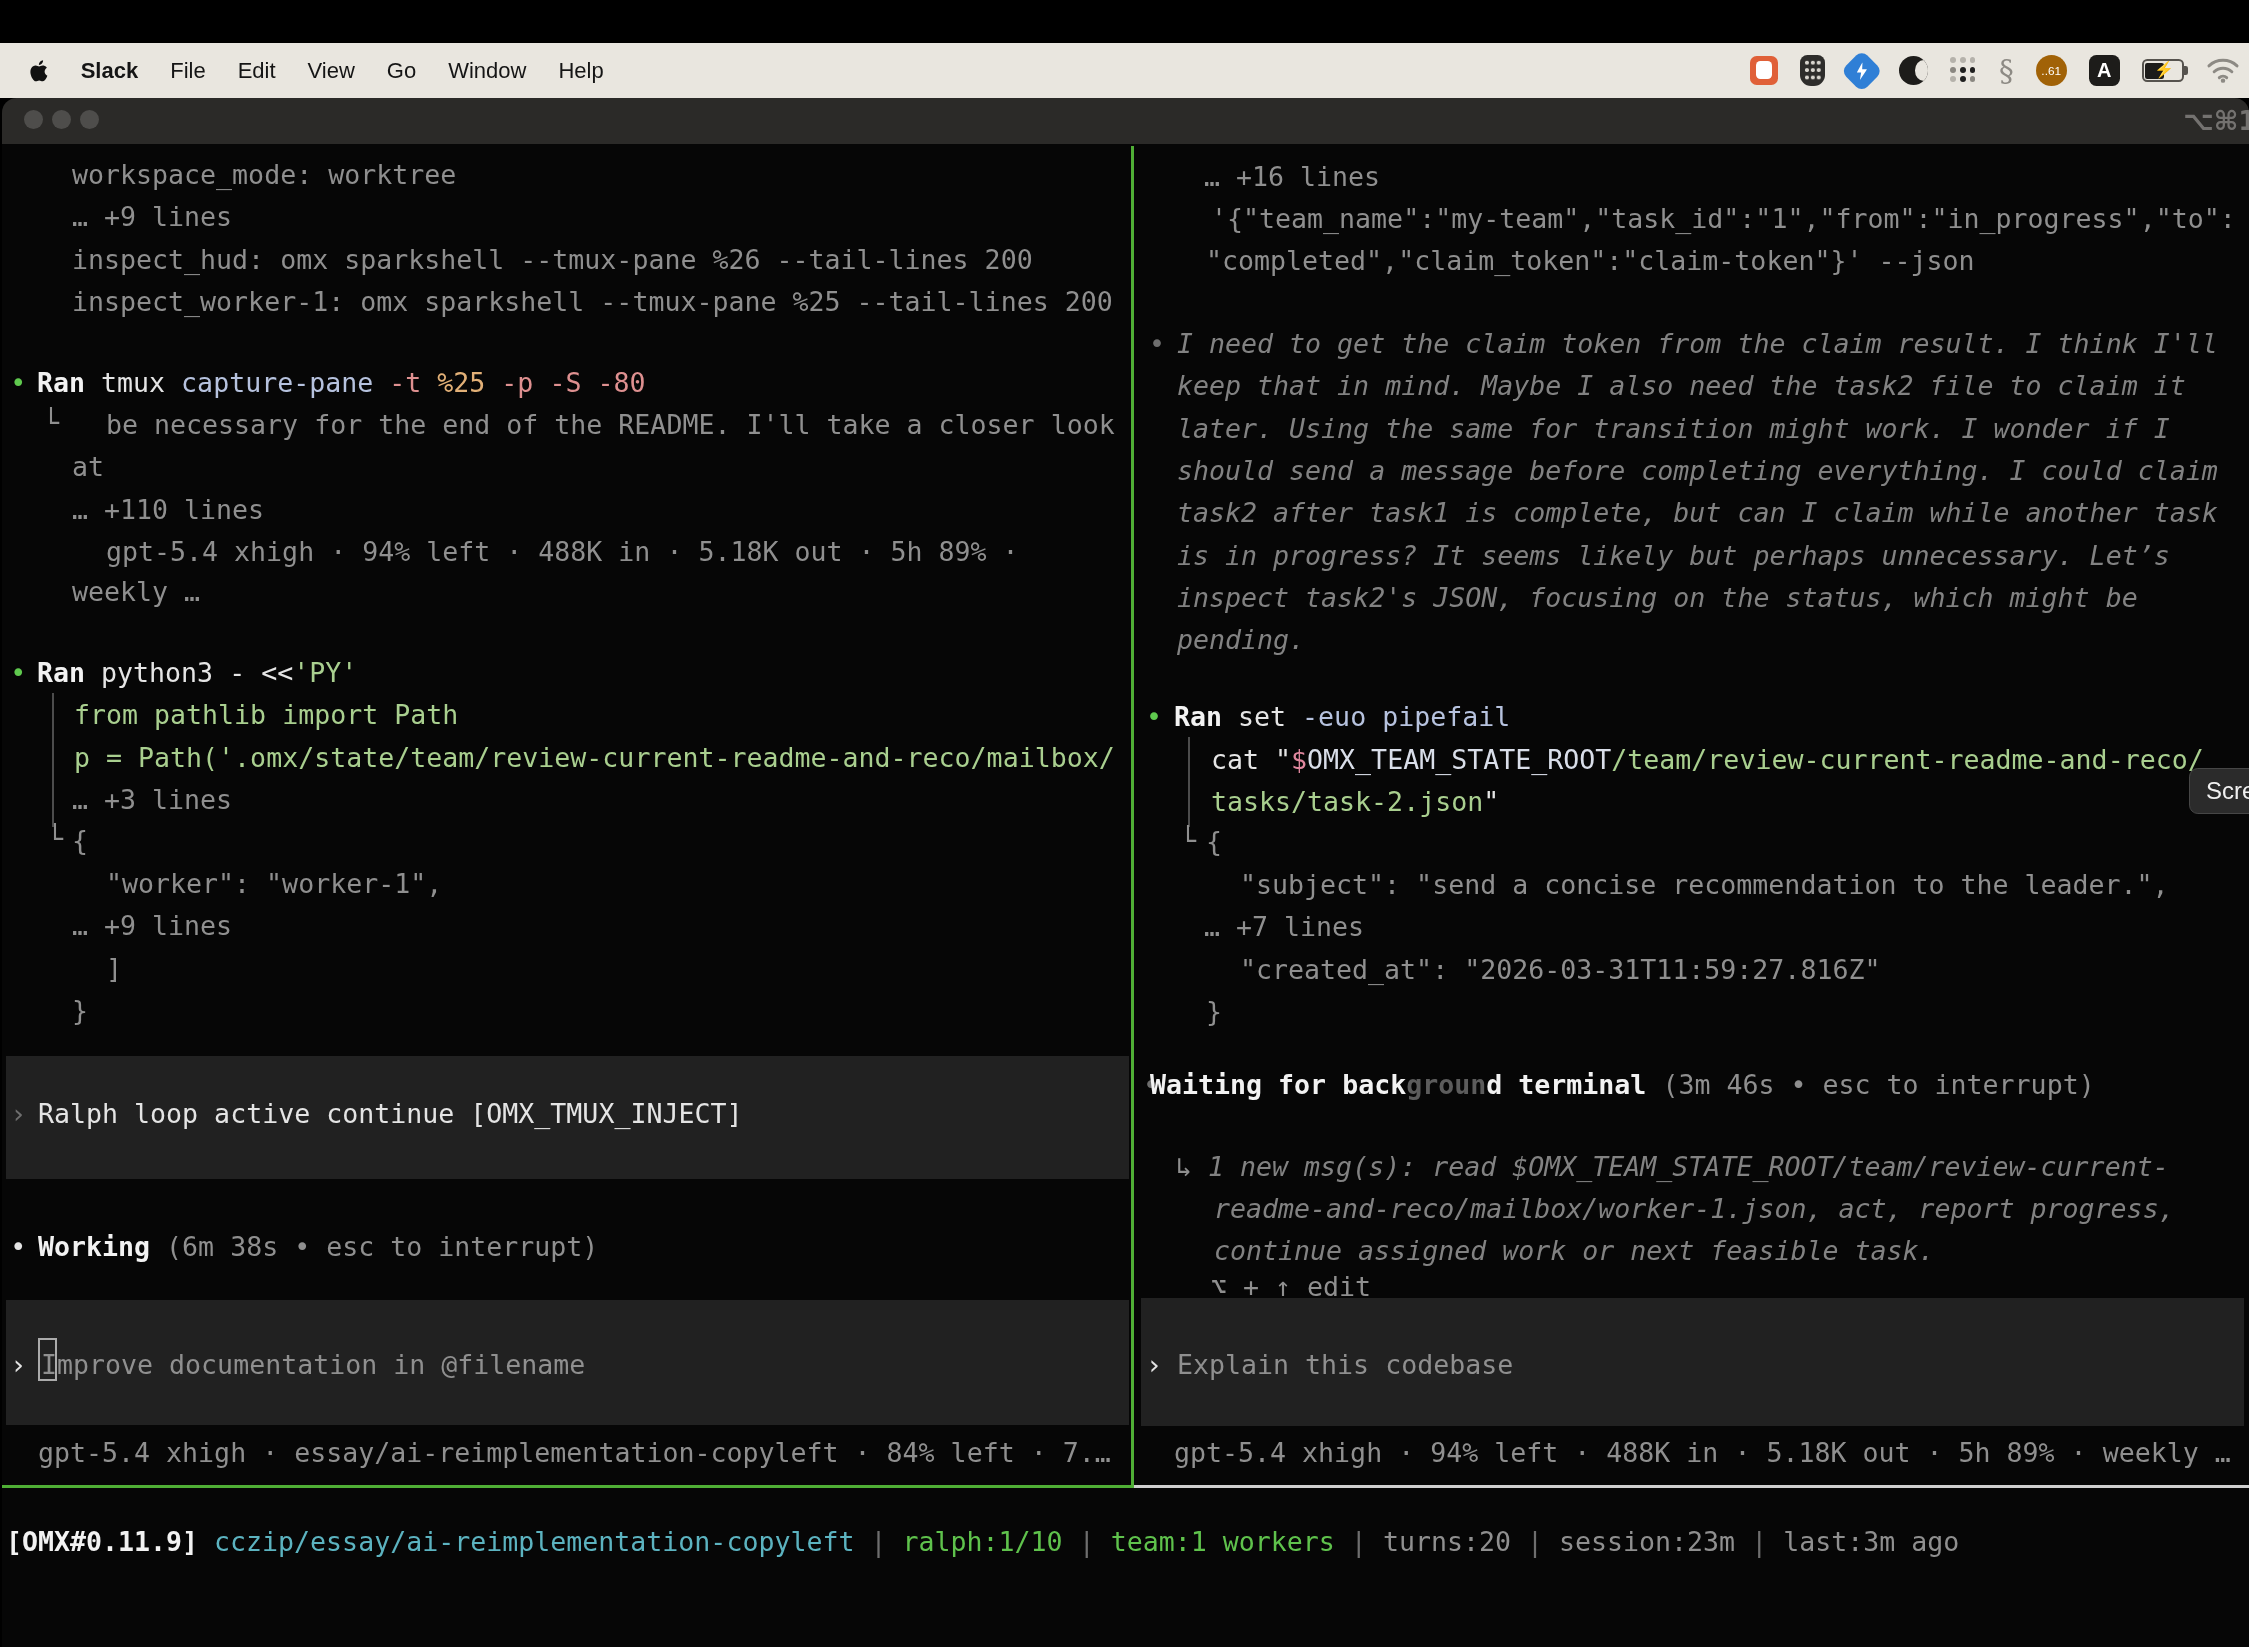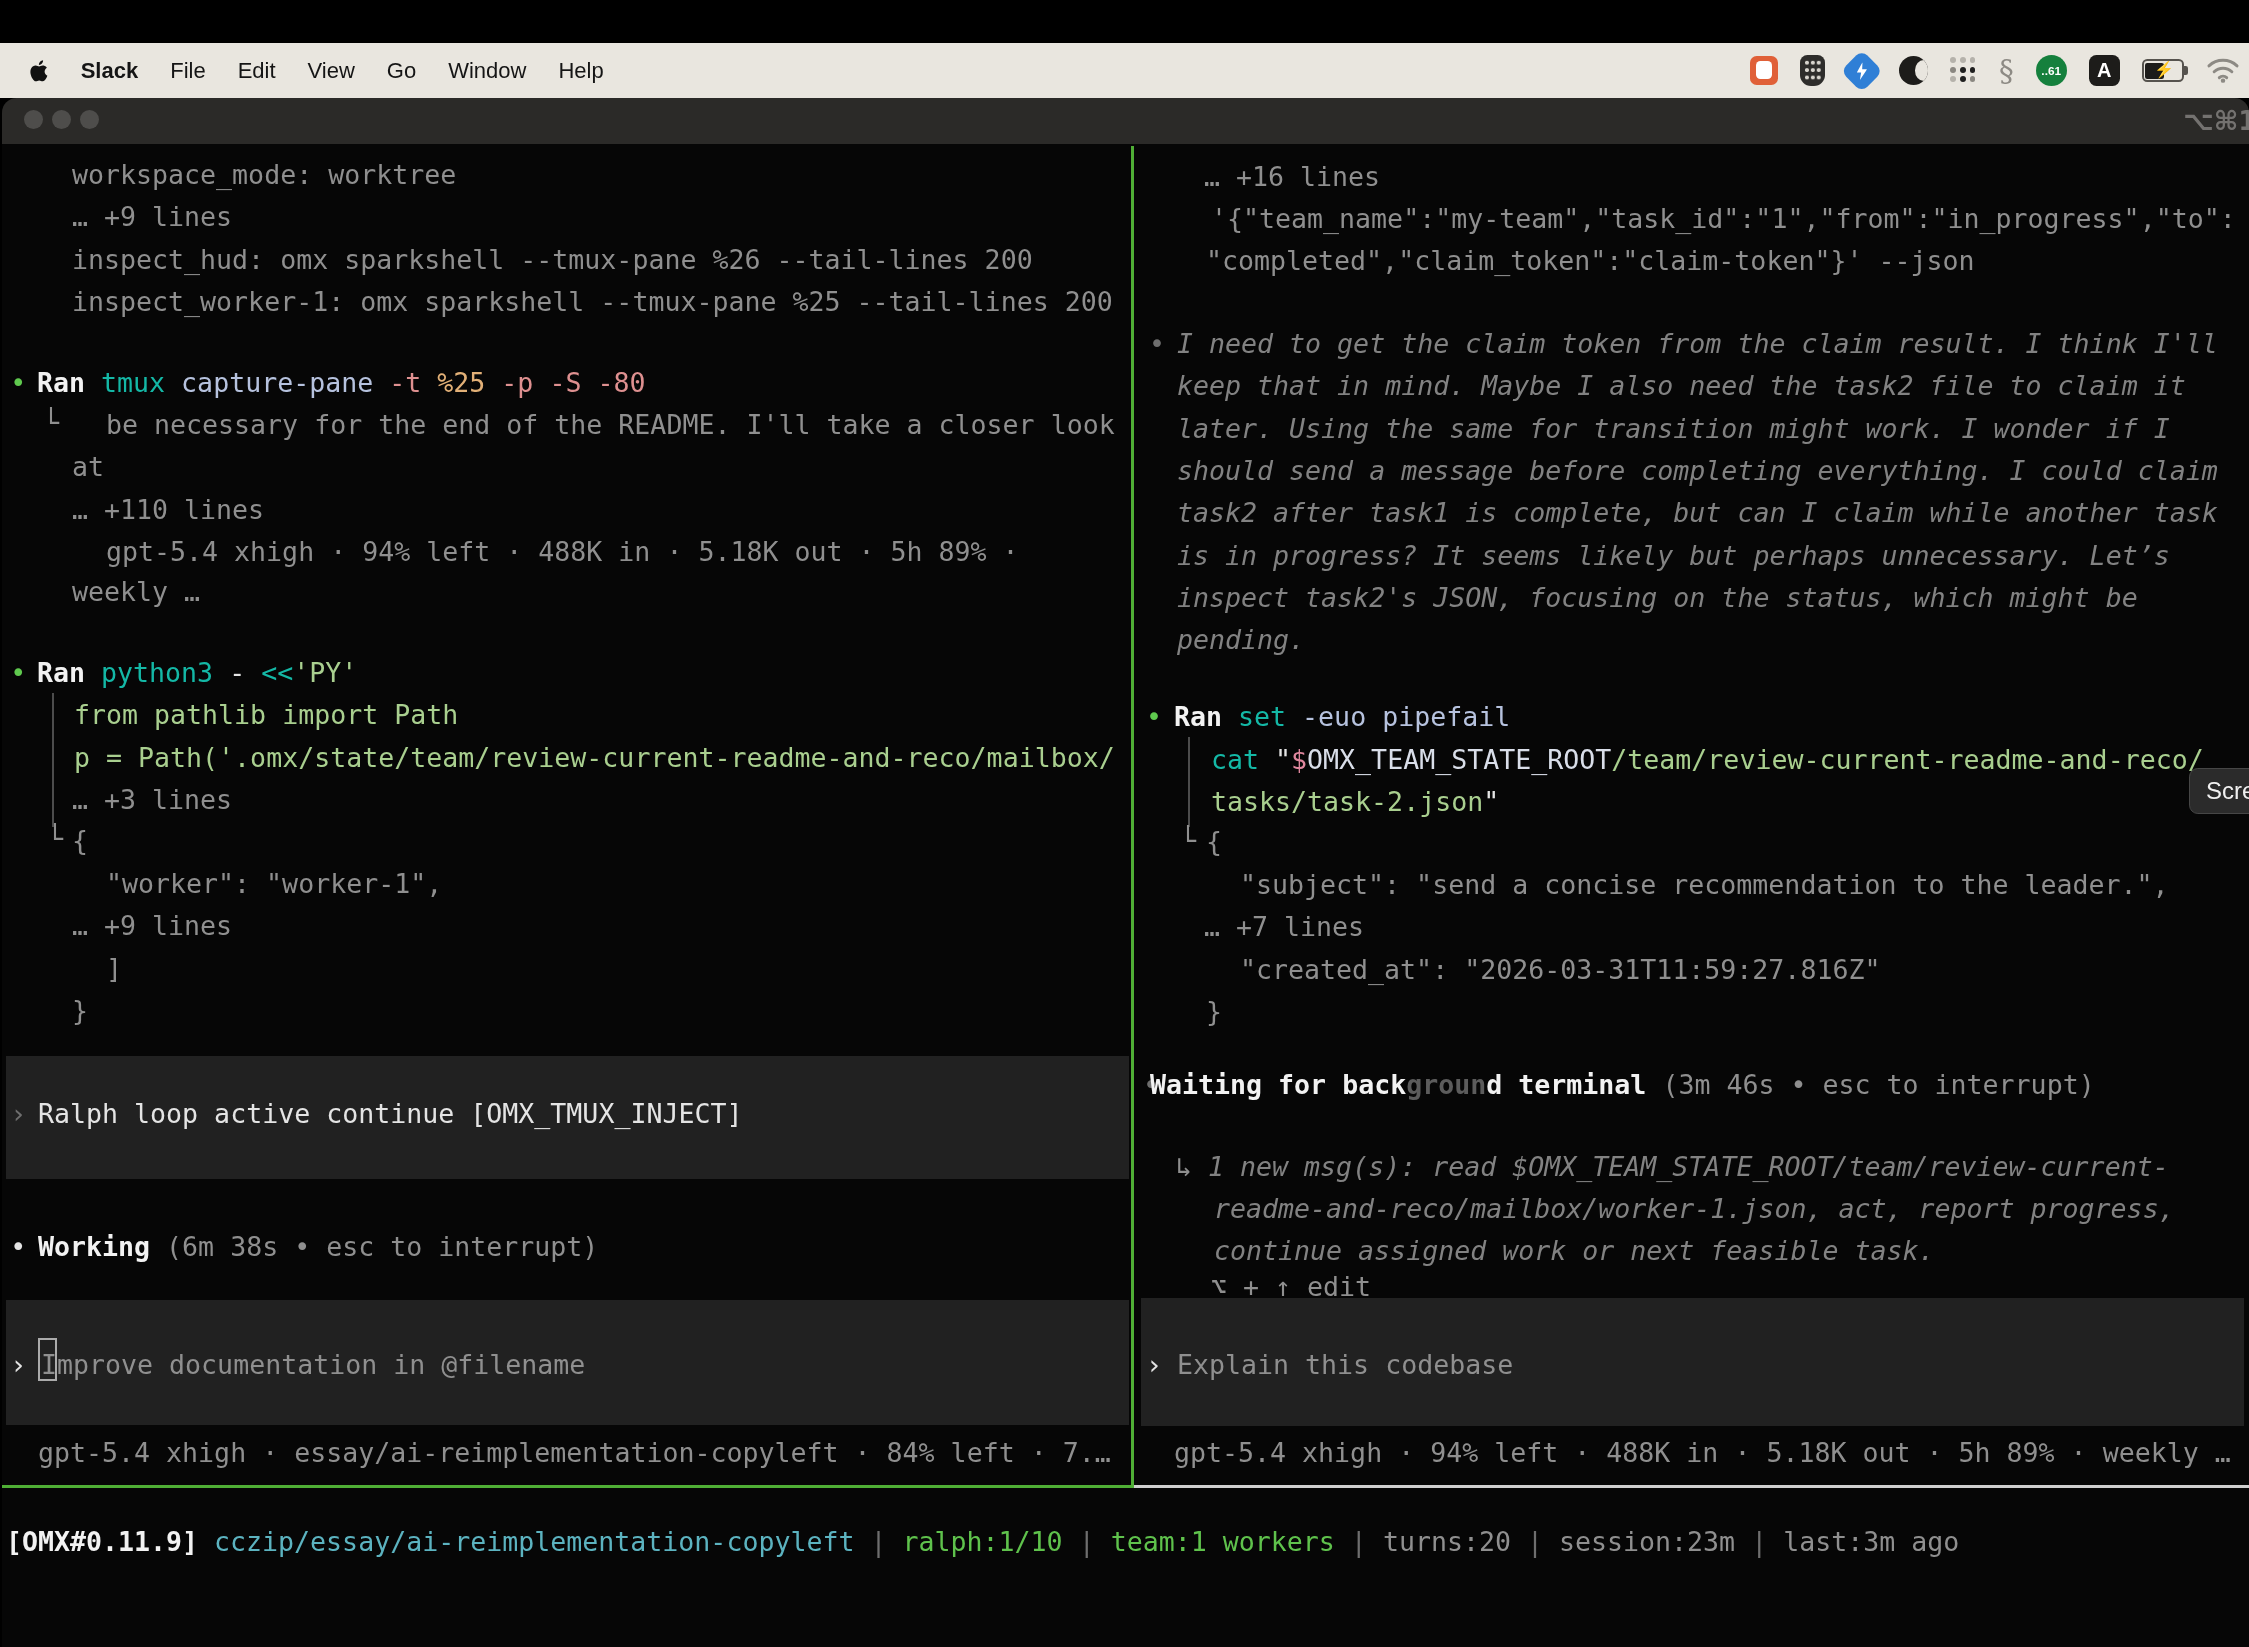--- a/index.html
+++ b/index.html
@@ -19,43 +19,43 @@
   .ic-shield:after{content:"";position:absolute;inset:4.4px 3.7px;background:
       radial-gradient(circle,#d8d5ce 1.8px,transparent 2.2px);background-size:5.9px 7.4px;}
   .ic-bolt{width:29.5px;height:29.5px;background:#2f7fd6;border-radius:8px;position:relative;transform:rotate(45deg);}
   .ic-bolt:after{content:"";position:absolute;left:9.6px;top:5.9px;width:10.3px;height:17.7px;background:#fff;
       clip-path:polygon(55% 0,0 58%,42% 58%,30% 100%,100% 40%,52% 40%);transform:rotate(-45deg);}
   .ic-moon{width:29.5px;height:29.5px;border-radius:50%;background:#1d1c1a;position:relative;overflow:hidden;}
   .ic-moon:after{content:"";position:absolute;left:16px;top:4.4px;width:17.7px;height:20.7px;border-radius:50%;background:#e9e6df;}
   .ic-dots{width:26.6px;height:26.6px;display:grid;grid-template-columns:repeat(3,1fr);gap:2.2px;}
   .ic-dots i{width:5.9px;height:5.9px;border-radius:50%;display:block;}
   .ic-sect{font-size:29.5px;color:#8d8a84;font-family:"DejaVu Serif",serif;}
-  .ic-pct{width:31px;height:31px;border-radius:50%;background:#15803d;color:#fff;font-size:11.8px;
-      display:flex;align-items:center;justify-content:center;font-weight:700;}
+  .ic-pct{width:31px;height:31px;border-radius:50%;background:#a16207;color:#fff;font-size:11.8px;
+      display:flex;align-items:center;justify-content:center;font-weight:400;}
   .ic-a{width:31px;height:31px;border-radius:7.4px;background:#1d1c1a;color:#fff;font-size:20px;font-weight:700;
       display:flex;align-items:center;justify-content:center;}
   .ic-bat{width:38px;height:19px;border:2.2px solid #56534e;border-radius:5.2px;position:relative;background:#e9e6df;}
   .ic-bat:before{content:"";position:absolute;left:1.5px;top:1.5px;bottom:1.5px;width:19px;background:#1d1c1a;border-radius:2.2px;}
   .ic-bat:after{content:"";position:absolute;right:-5.9px;top:5.2px;width:3.7px;height:8.9px;background:#56534e;border-radius:0 2.2px 2.2px 0;}
   .ic-bat b{position:absolute;left:10.3px;top:-1.5px;color:#56534e;font-size:16px;z-index:2;}
   
   #window{position:absolute;left:1.5px;top:55px;width:2247px;height:1589px;background:#060606;
           border-radius:14.8px;overflow:hidden;}
   #content{position:absolute;left:-1.5px;top:-55px;width:2250px;height:1648px;}
   #titlebar{position:absolute;left:1.5px;top:55px;width:2247px;height:46px;background:#2b2a28;}
   .tl{position:absolute;top:67px;width:19px;height:19px;border-radius:50%;background:#4e4d4b;}
   #win-title{position:absolute;left:0;top:63px;width:2250px;text-align:center;color:#9f9c98;
       font:600 23px "Liberation Sans",sans-serif;}
   #win-shortcut{position:absolute;left:2183px;top:62px;color:#747270;font-size:26.6px;
       font-family:"DejaVu Sans",sans-serif;font-weight:700;}
   
   .tline{position:absolute;white-space:pre;font-size:26.6px;line-height:34px;letter-spacing:0;}
   .c-g{color:#8f8f8f}.c-d{color:#6e6e6e}.c-w{color:#e4e4e4}
   .c-b{color:#f2f2f2;font-weight:700}.c-gn{color:#5fc94e}.c-cd{color:#a9cf8f}
-  .c-bl{color:#14b8a6}.c-lv{color:#b6c2de}.c-sa{color:#de9090}.c-or{color:#e2b077}
+  .c-bl{color:#e5e5e5}.c-lv{color:#b6c2de}.c-sa{color:#de9090}.c-or{color:#e2b077}
   .c-pk{color:#e0879e}.c-lw{color:#d9dee9}.c-cy{color:#5cb3c0}.c-gg{color:#5fc24c}
   .c-gi{color:#828282;font-style:italic}.c-dm{color:#5c5c5c;font-weight:700}
   .band{position:absolute;background:#212121;}
   #ralph-band{left:5.9px;top:1013px;width:1123px;height:123px;}
   #left-input-band{left:5.9px;top:1257px;width:1123px;height:125px;}
   #right-input-band{left:1141px;top:1255px;width:1103px;height:128px;}
   #pane-divider{position:absolute;left:1131px;top:103px;width:3px;height:1342px;background:#4fae35;}
   #left-bottom-border{position:absolute;left:0;top:1442px;width:1134px;height:3px;background:#4fae35;}
   #right-bottom-border{position:absolute;left:1134px;top:1442px;width:1116px;height:3px;background:#cfcfcf;}
   .vline{position:absolute;width:2.2px;background:#4c4c4c;}

